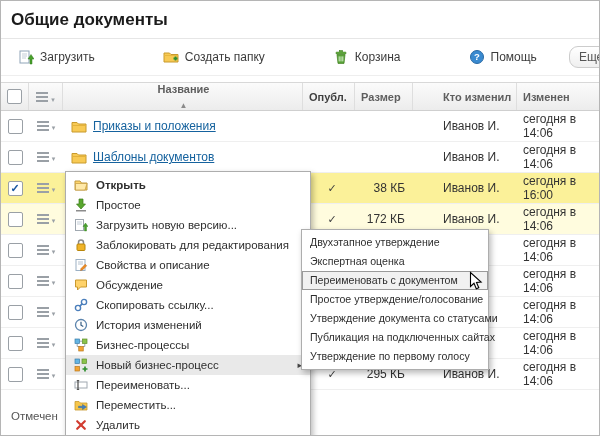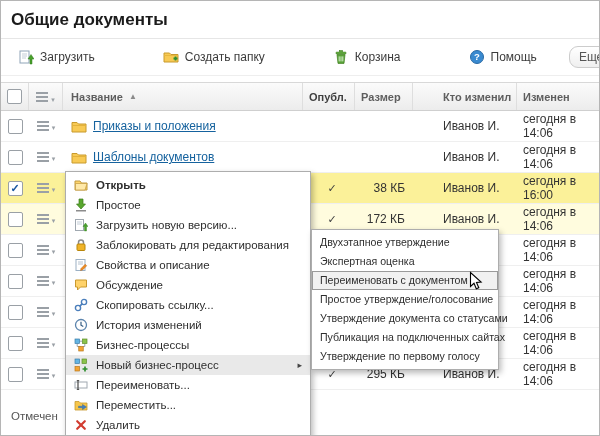--- a/index.html
+++ b/index.html
@@ -19,21 +19,21 @@
   
   .thead{display:flex;height:27px;align-items:stretch;background:linear-gradient(#fbfbfb,#ececec);
          border-top:1px solid #d8d8d8;border-bottom:1px solid #cfcfcf;}
   .th{font-size:11px;font-weight:bold;color:#5e5e5e;}
   .thead>div{display:flex;align-items:center;border-right:1px solid #dedede;box-sizing:border-box;}
   .thead>div:last-child{border-right:none;}
   .tr{display:flex;height:30px;align-items:center;border-bottom:1px solid #efefef;font-size:12px;}
   .c-check{width:28px;flex:none;display:flex;justify-content:center;align-items:center;align-self:stretch;}
   .c-menu{width:34px;flex:none;display:flex;justify-content:center;align-items:center;align-self:stretch;}
   .c-name{width:240px;flex:none;display:flex;align-items:center;gap:6px;padding:0 6px 0 8px;box-sizing:border-box;align-self:stretch;}
-  .c-name.th{}
+  .c-name.th{flex-direction:column;}
   .c-pub{width:52px;flex:none;display:flex;justify-content:center;align-items:center;align-self:stretch;font-size:11px;color:#3f3f3f;padding-left:6px;box-sizing:border-box;}
   .c-pub.th{justify-content:flex-start;}
   .c-size{width:58px;flex:none;justify-content:flex-end;text-align:right;padding-right:8px;box-sizing:border-box;display:flex;align-items:center;align-self:stretch;}
   .c-size.th{justify-content:flex-start;padding-left:6px;}
   .c-who{width:80px;flex:none;padding-left:6px;box-sizing:border-box;display:flex;align-items:center;align-self:stretch;margin-left:24px;}
   .c-date{flex:1;padding-left:6px;box-sizing:border-box;display:flex;align-items:center;align-self:stretch;}
   .hl-strong{background:#FBF199;}
   .hl-soft{background:#FFFCDE;}
   .flink{color:#15629e;text-decoration:underline;cursor:pointer;}
   .sort{font-size:8px;color:#8a8a8a;font-weight:normal;}
@@ -49,21 +49,21 @@
   .footer{padding:20px 10px 0;font-size:11.5px;color:#555;}
   
   .cmenu{position:absolute;left:64px;top:170px;width:246px;background:#fff;border:1px solid #adadad;
          box-shadow:2px 3px 6px rgba(0,0,0,.28);padding:3px 0;z-index:10;box-sizing:border-box;}
   .mi{display:flex;align-items:center;height:20px;padding:0 8px;gap:7px;font-size:11.5px;color:#2e2e2e;cursor:pointer;white-space:nowrap;}
   .mi .mic{width:15px;height:15px;flex:none;display:inline-flex;}
   .mi.bold .mil{font-weight:bold;}
   .mi.hl{background:#e9e9e9;align-items:center;}
   .subarrow{margin-left:auto;font-size:9px;color:#444;}
   
-  .smenu{position:absolute;left:310px;top:228px;width:188px;background:#fff;border:1px solid #adadad;
+  .smenu{position:absolute;left:300px;top:228px;width:188px;background:#fff;border:1px solid #adadad;
          box-shadow:2px 3px 6px rgba(0,0,0,.28);padding:3px 0;z-index:11;box-sizing:border-box;}
   .smi{height:19px;line-height:19px;padding:0 8px;font-size:10.6px;color:#2e2e2e;white-space:nowrap;cursor:pointer;box-sizing:border-box;}
   .smi.focus{background:#f1f1f1;border:1px solid #9a9a9a;line-height:17px;padding:0 7px;}
   .cursor{position:absolute;left:468px;top:270px;z-index:12;}
 </style>
 </head>
 <body>
 
 <div class="app">
 

